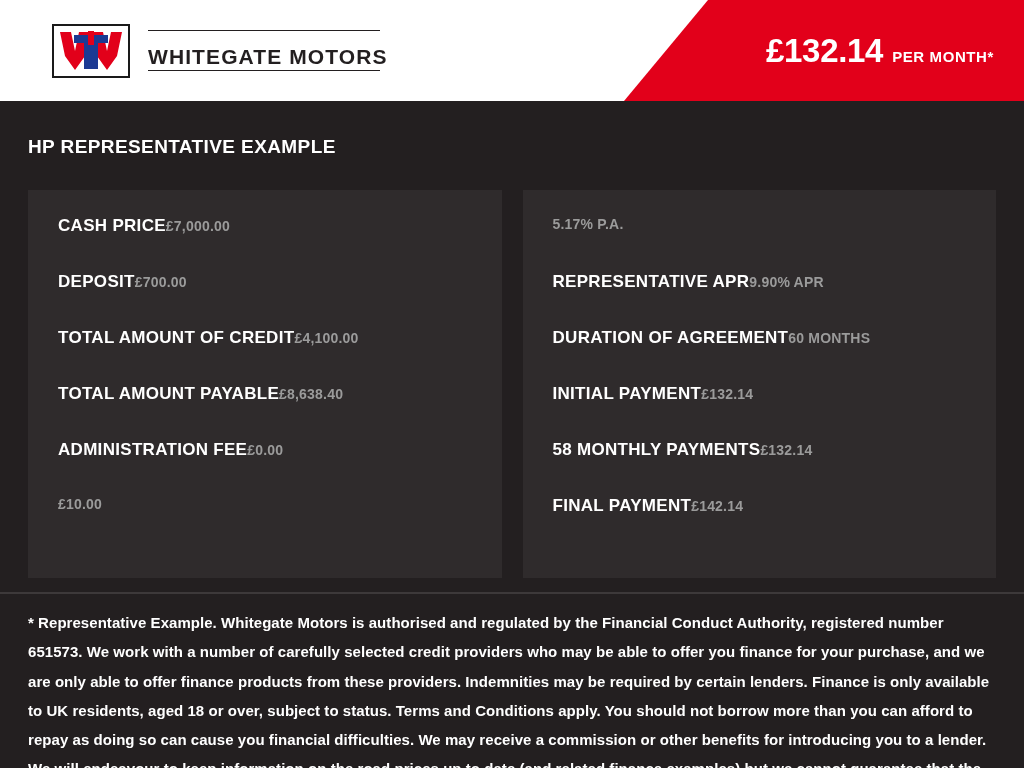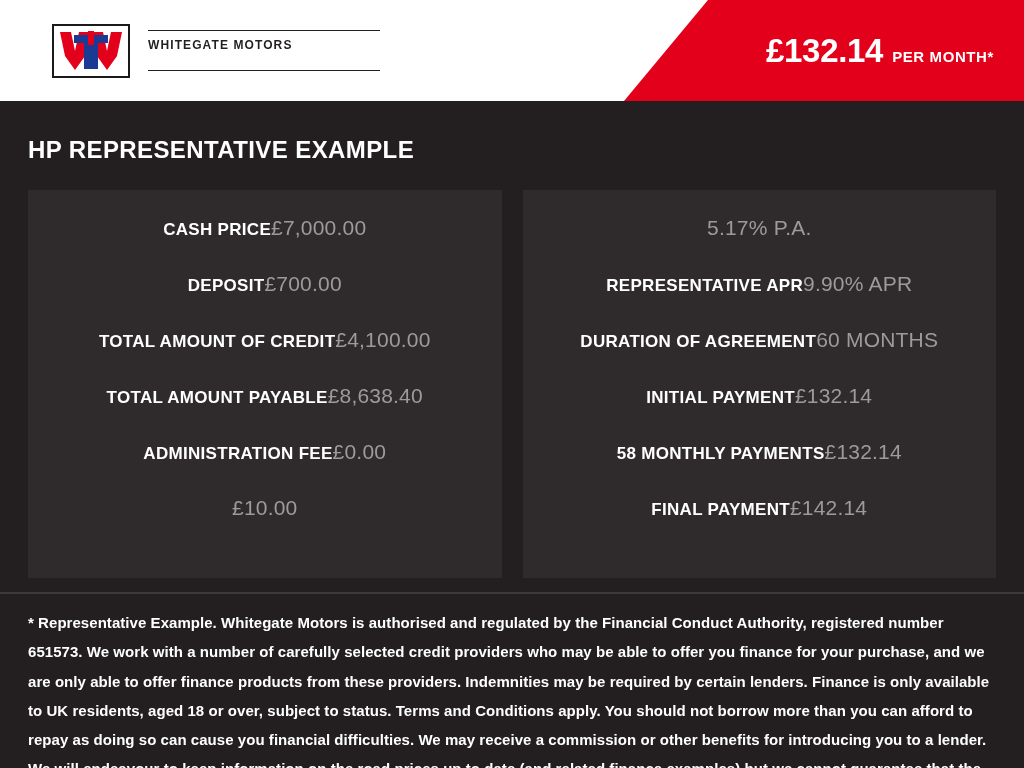--- a/index.html
+++ b/index.html
@@ -43,22 +43,22 @@
     background: #ffffff;
     border: 2px solid #1a1a1a;
     display: flex;
     align-items: center;
     justify-content: center;
   }
   .logo-svg { display: block; }
   .brand-name {
     position: absolute;
     left: 148px;
-    top: 38px;
-    font-size: 12px;
+    top: 45px;
+    font-size: 21px;
     font-weight: bold;
     letter-spacing: 1.1px;
     color: #231f20;
     font-family: "Liberation Sans", sans-serif;
   }
   .brand-rule-top {
     position: absolute;
     left: 148px;
     top: 30px;
     width: 232px;
@@ -93,21 +93,21 @@
     font-weight: bold;
     letter-spacing: 0.6px;
     line-height: 1;
   }
 
   
   .section-title {
     position: absolute;
     left: 28px;
     top: 136px;
-    font-size: 24px;
+    font-size: 19px;
     font-weight: bold;
     color: #ffffff;
     letter-spacing: 0.4px;
   }
 
   
   .panels {
     position: absolute;
     left: 28px;
     top: 190px;
@@ -116,33 +116,33 @@
     gap: 21px;
   }
   .panel {
     background: #2f2b2c;
     width: 474px;
     padding: 26px 30px 26px 30px;
   }
   .row {
     display: flex;
     align-items: baseline;
-    justify-content: center;
+    justify-content: flex-start;
     height: 56px;
   }
   .row-label {
     font-size: 17px;
     font-weight: bold;
     color: #ffffff;
     letter-spacing: 0.3px;
     white-space: nowrap;
   }
   .row-value {
-    font-size: 21px;
-    font-weight: normal;
+    font-size: 14px;
+    font-weight: bold;
     color: #9b9b9b;
     letter-spacing: 0.2px;
     white-space: nowrap;
   }
 
   
   .footer-rule {
     position: absolute;
     left: 0;
     top: 592px;

